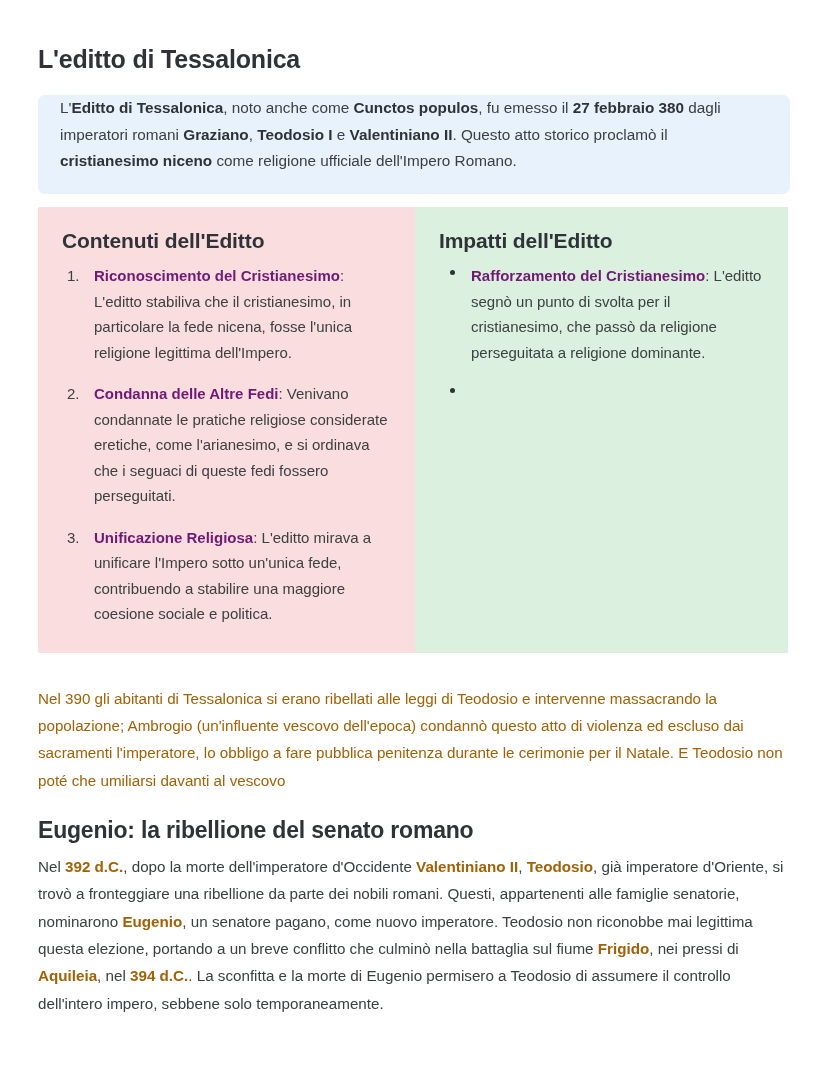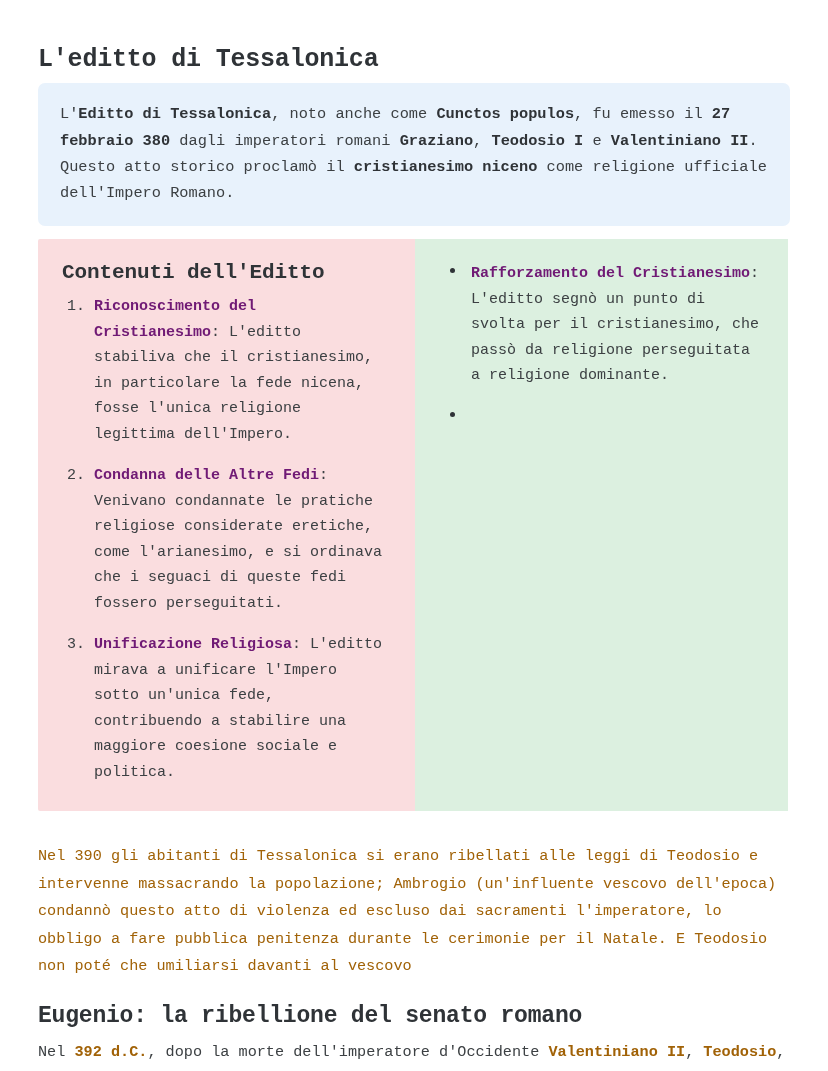--- a/index.html
+++ b/index.html
@@ -15,41 +15,40 @@
     color: #3c4043;
     overflow: hidden;
   }
   .page {
     width: 828px;
     height: 1071px;
     position: relative;
     box-sizing: border-box;
     padding: 0 38px;
     background: #fff;
-    font-family: Liberation Mono, monospace;
   }
 
   
   .doc-title {
     font-size: 25px;
     font-weight: bold;
     color: #2f3337;
     letter-spacing: -0.2px;
     margin: 0;
     padding-top: 44px;
     padding-bottom: 0;
     line-height: 1.25;
   }
 
   
   .intro-box {
-    margin-top: 8px;
+    margin-top: 20px;
     background: #e8f2fc;
     border-radius: 7px;
-    padding: 18px 22px 20px 22px;
+    padding: 0 22px 20px 22px;
     box-sizing: border-box;
   }
   .intro-box p {
     margin: 0;
     font-size: 15.3px;
     line-height: 1.72;
     color: #3c4043;
   }
   .intro-box b { font-weight: bold; color: #2f3337; }
 
@@ -158,20 +157,21 @@
     <div class="panel panel-left">
       <h3>Contenuti dell'Editto</h3>
       <ol>
           <li><span class="marker">1.</span><span><b>Riconoscimento del Cristianesimo</b>: L'editto stabiliva che il cristianesimo, in particolare la fede nicena, fosse l'unica religione legittima dell'Impero.</span></li>
           <li><span class="marker">2.</span><span><b>Condanna delle Altre Fedi</b>: Venivano condannate le pratiche religiose considerate eretiche, come l'arianesimo, e si ordinava che i seguaci di queste fedi fossero perseguitati.</span></li>
           <li><span class="marker">3.</span><span><b>Unificazione Religiosa</b>: L'editto mirava a unificare l'Impero sotto un'unica fede, contribuendo a stabilire una maggiore coesione sociale e politica.</span></li>
         </ol>
     </div>
 
     <div class="panel panel-right">
+      <h3>Impatti dell'Editto</h3>
       <ul>
           <li><span class="marker">•</span><span><b>Rafforzamento del Cristianesimo</b>: L'editto segnò un punto di svolta per il cristianesimo, che passò da religione perseguitata a religione dominante.</span></li>
           <li><span class="marker">•</span></li>
         </ul>
     </div>
 
   </div>
 
   <p class="body-para">Nel 390 gli abitanti di Tessalonica si erano ribellati alle leggi di Teodosio e intervenne massacrando la popolazione; Ambrogio (un'influente vescovo dell'epoca) condannò questo atto di violenza ed escluso dai sacramenti l'imperatore, lo obbligo a fare pubblica penitenza durante le cerimonie per il Natale. E Teodosio non poté che umiliarsi davanti al vescovo</p>
 

